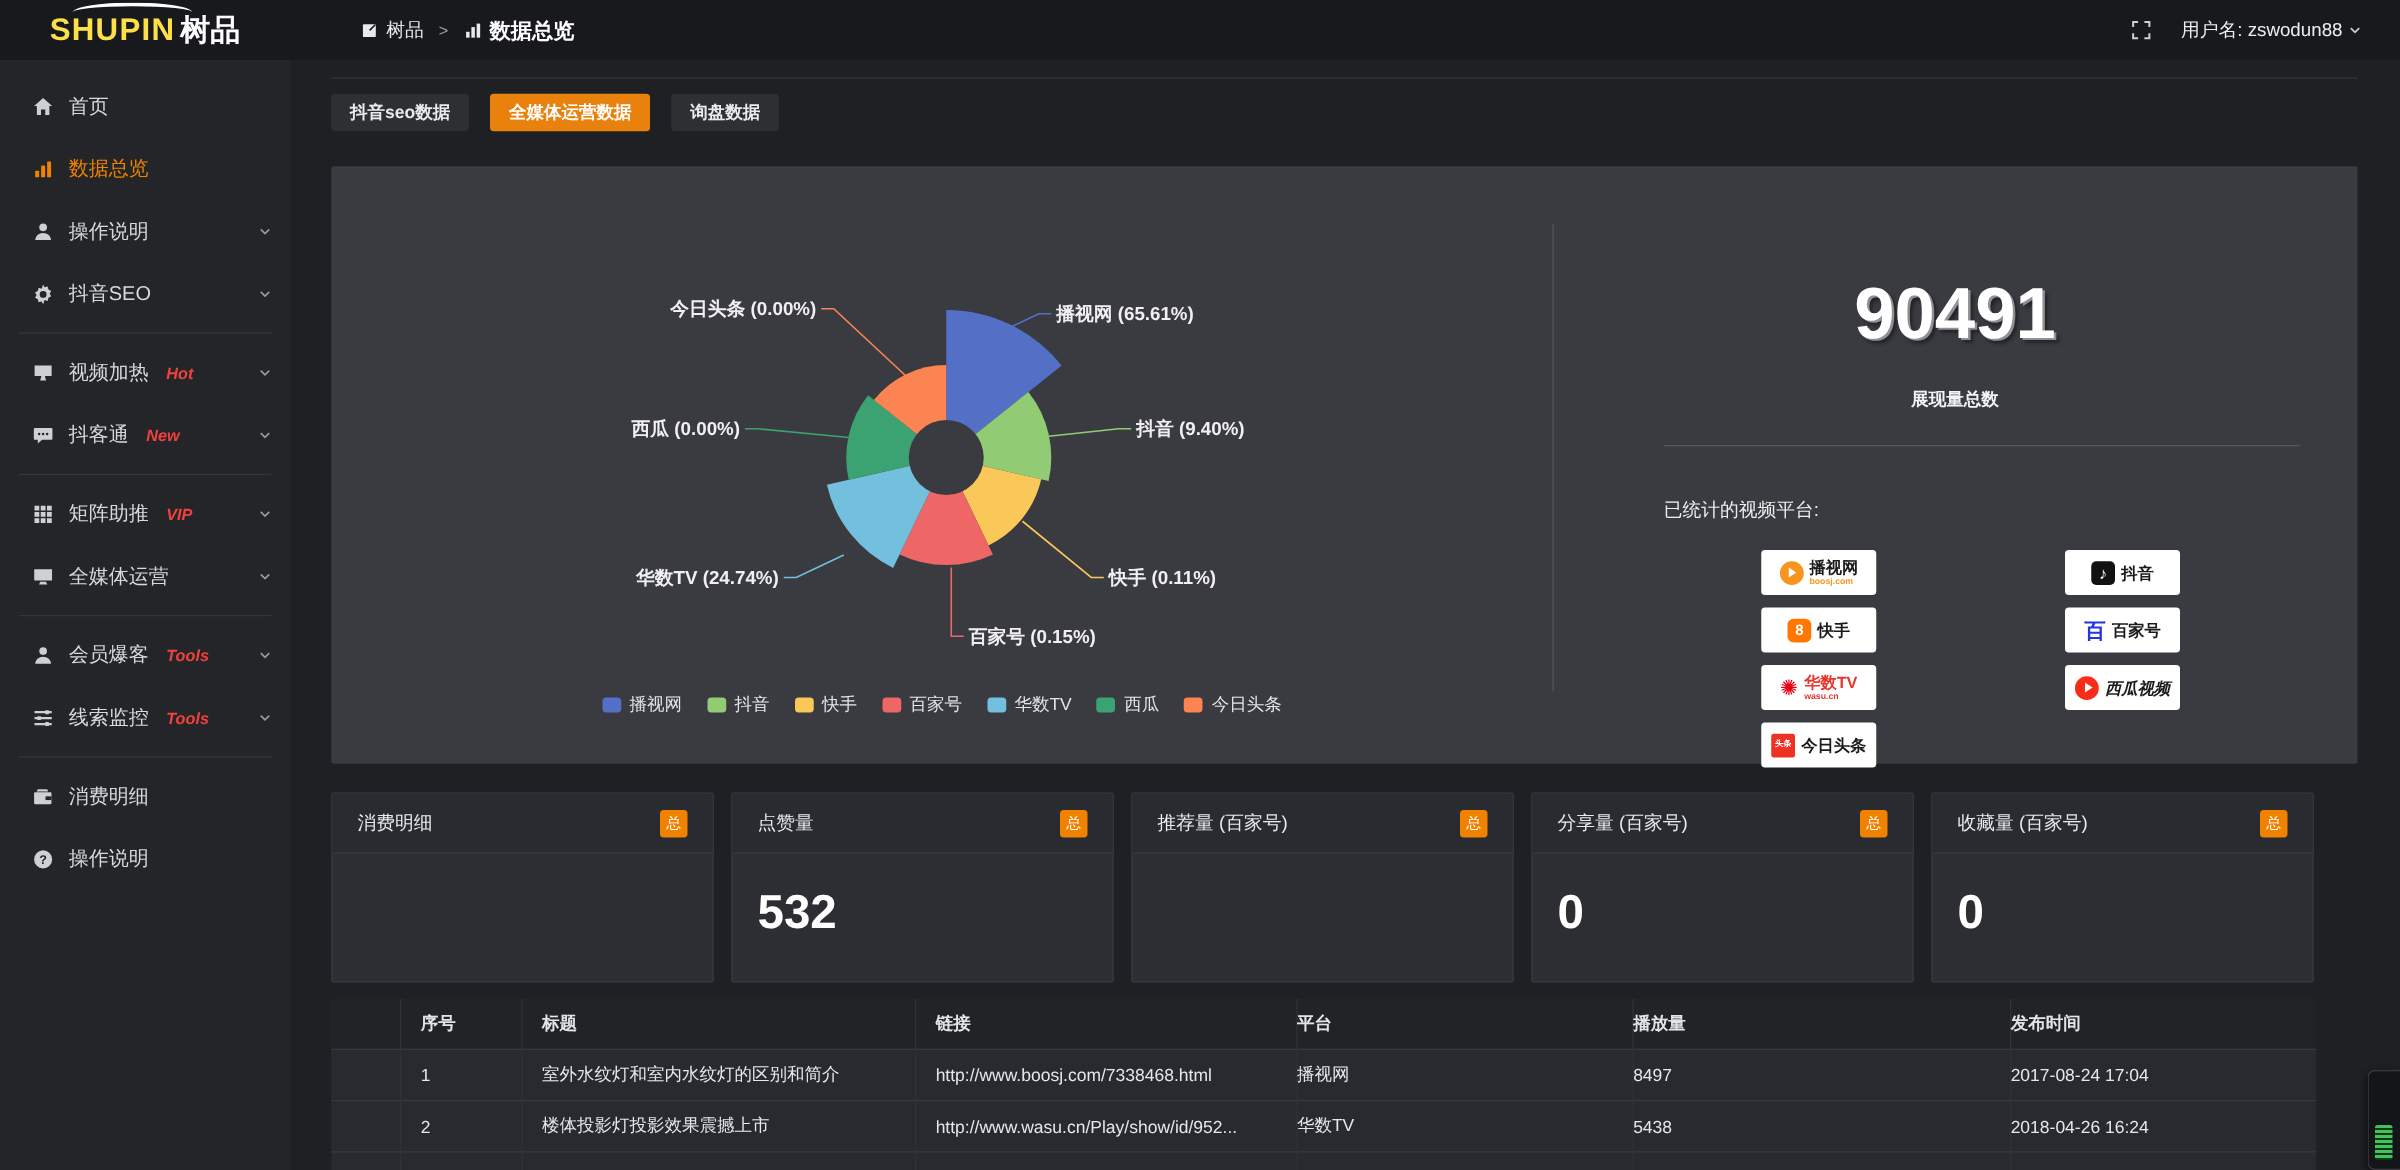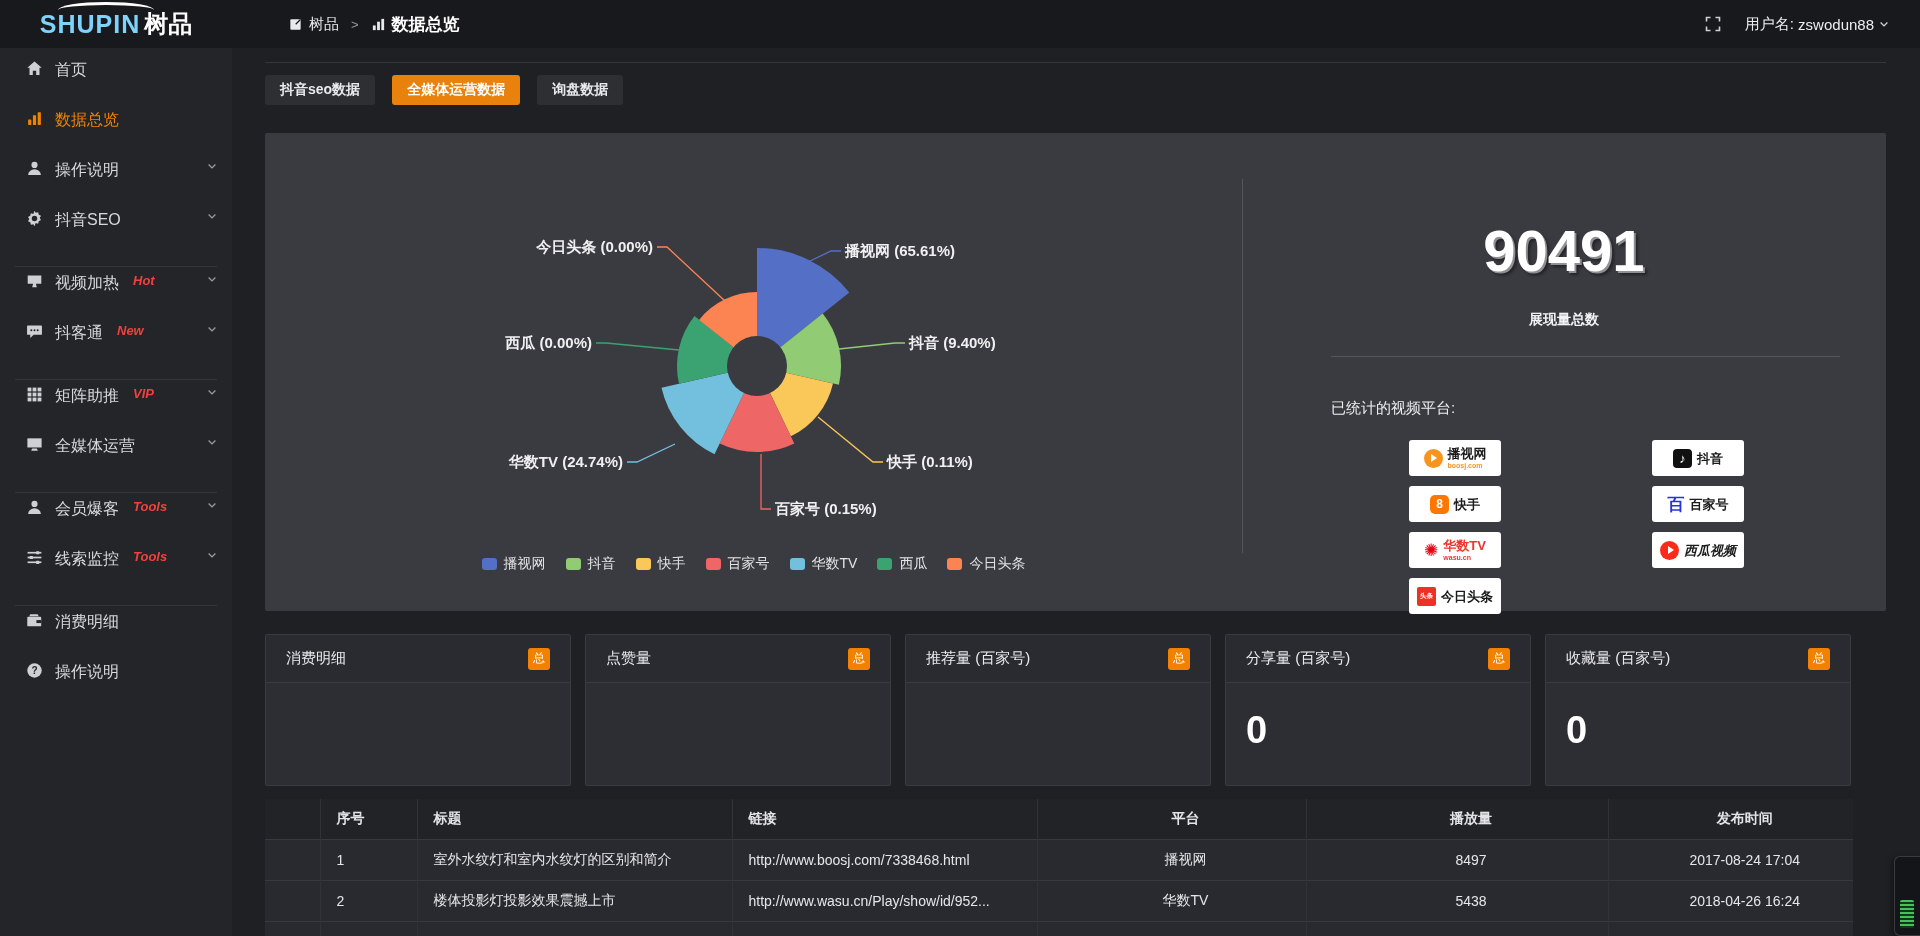--- a/index.html
+++ b/index.html
@@ -3,38 +3,38 @@
 <meta charset="utf-8">
 <style>
   * { margin:0; padding:0; box-sizing:border-box; }
   html,body { width:1920px; height:936px; overflow:hidden; }
   body { position:relative; background:#1f2024; font-family:"Liberation Sans","DejaVu Sans",sans-serif; color:#dcdddf; }
 
   
   .topbar { position:absolute; top:0; left:0; width:1920px; height:48px; background:#18191d; display:flex; align-items:center; z-index:5; }
   .logo-box { width:232px; height:48px; display:flex; align-items:center; justify-content:center; position:relative; cursor:pointer; }
   .logo-arc { position:absolute; top:2px; left:58px; width:96px; height:16px; border-top:3px solid #fff; border-radius:50% 50% 0 0; }
-  .logo-en { font-size:25px; font-weight:800; color:#7dd3fc; letter-spacing:1px; }
+  .logo-en { font-size:25px; font-weight:800; color:#fde047; letter-spacing:1px; }
   .logo-cn { font-size:24px; font-weight:800; color:#fff; margin-left:4px; }
   .crumbs { margin-left:56px; display:flex; align-items:center; }
   .crumb-icon { width:15px; height:15px; color:#e8e9eb; margin-right:6px; display:inline-block; }
   .crumb-icon svg { width:100%; height:100%; display:block; }
   .crumb-root { font-size:15px; color:#e6e7e9; cursor:pointer; }
   .crumb-sep { margin:0 12px; color:#9a9b9e; font-size:13px; }
   .crumb-cur { font-size:17px; font-weight:bold; color:#fff; }
   .user-area { margin-left:auto; display:flex; align-items:center; padding-right:30px; }
   .fs-icon { width:16px; height:16px; color:#cfd0d3; margin-right:24px; cursor:pointer; }
   .fs-icon svg { width:100%; height:100%; display:block; }
   .username { font-size:15px; color:#eceded; cursor:pointer; display:flex; align-items:center; }
   .user-chevron { width:12px; height:12px; color:#cfd0d3; margin-left:4px; }
   .user-chevron svg { width:100%; height:100%; display:block; }
 
   
   .sidebar { position:absolute; top:48px; left:0; bottom:0; width:232px; background:#232529; padding-top:12px; }
-  .side-item { height:50px; display:flex; align-items:flex-start; padding:0 14px 0 26px; cursor:pointer; color:#d8d9db; }
+  .side-item { height:50px; display:flex; align-items:center; padding:0 14px 0 26px; cursor:pointer; color:#d8d9db; }
   .side-icon { width:17px; height:17px; margin-right:12px; color:#cfd0d3; flex:none; }
   .side-icon svg { width:100%; height:100%; display:block; }
   .side-label { font-size:16px; }
   .side-item.active { color:#f08300; }
   .side-item.active .side-icon { color:#f08300; }
   .side-tag { font-size:13px; font-weight:bold; font-style:italic; color:#f0413e; margin-left:14px; }
   .side-chevron { margin-left:auto; width:12px; height:12px; color:#9a9b9e; }
   .side-chevron svg { width:100%; height:100%; display:block; }
   .side-divider { height:1px; background:#35363b; margin:6px 15px; }
 
@@ -86,21 +86,21 @@
   .card-badge { width:22px; height:22px; background:#f08200; color:#fff; font-size:12px; border-radius:3px; display:flex; align-items:center; justify-content:center; cursor:pointer; }
   .card-value { padding:26px 20px 0; font-size:38px; font-weight:600; color:#fff; }
 
   
   .table-wrap { margin-top:13px; }
   table.data { width:1588px; border-collapse:collapse; background:#292a2f; table-layout:fixed; }
   table.data th { height:40px; background:#222327; color:#e3e4e6; font-size:14px; font-weight:bold; border-right:1px solid #313237; }
   table.data td { height:41px; font-size:14px; color:#e6e7e9; border-top:1px solid #38393e; border-right:1px solid #313237; }
   table.data th:last-child, table.data td:last-child { border-right:none; }
   th.al, td.al { text-align:left; padding-left:16px; }
-  th.ac, td.ac { text-align:center;padding-left:28px; }
+  th.ac, td.ac { text-align:left; }
   .checkbox { width:15px; height:15px; background:#fff; border-radius:2px; margin:0 auto; cursor:pointer; }
   td.link-cell, td.title-cell { color:#e18a3c; cursor:pointer; white-space:nowrap; overflow:hidden; }
   tr.partial td { height:16px; border-right:1px solid #313237; }
 
   
   .float-widget { position:absolute; right:0; top:856px; width:26px; height:80px; background:#141519; border:1px solid #3a3b40; border-right:none; border-radius:6px 0 0 6px; box-shadow:-2px 2px 6px rgba(0,0,0,.4); }
   .float-widget .stripes { position:absolute; left:5px; bottom:7px; width:14px; height:28px; border-radius:2px;
      background:repeating-linear-gradient(180deg,#45c05a 0 2px,#11381a 2px 4px); }
 
   .rose-label { font-size:15px; font-weight:600; fill:#f0f0f2; }
@@ -470,20 +470,21 @@
         <div class="card-head">
           <span class="card-label">消费明细</span>
           <span class="card-badge">总</span>
         </div>
       </div>
       <div class="card">
         <div class="card-head">
           <span class="card-label">点赞量</span>
           <span class="card-badge">总</span>
         </div>
+        <div class="card-value">532</div>
       </div>
       <div class="card">
         <div class="card-head">
           <span class="card-label">推荐量 (百家号)</span>
           <span class="card-badge">总</span>
         </div>
       </div>
       <div class="card">
         <div class="card-head">
           <span class="card-label">分享量 (百家号)</span>

